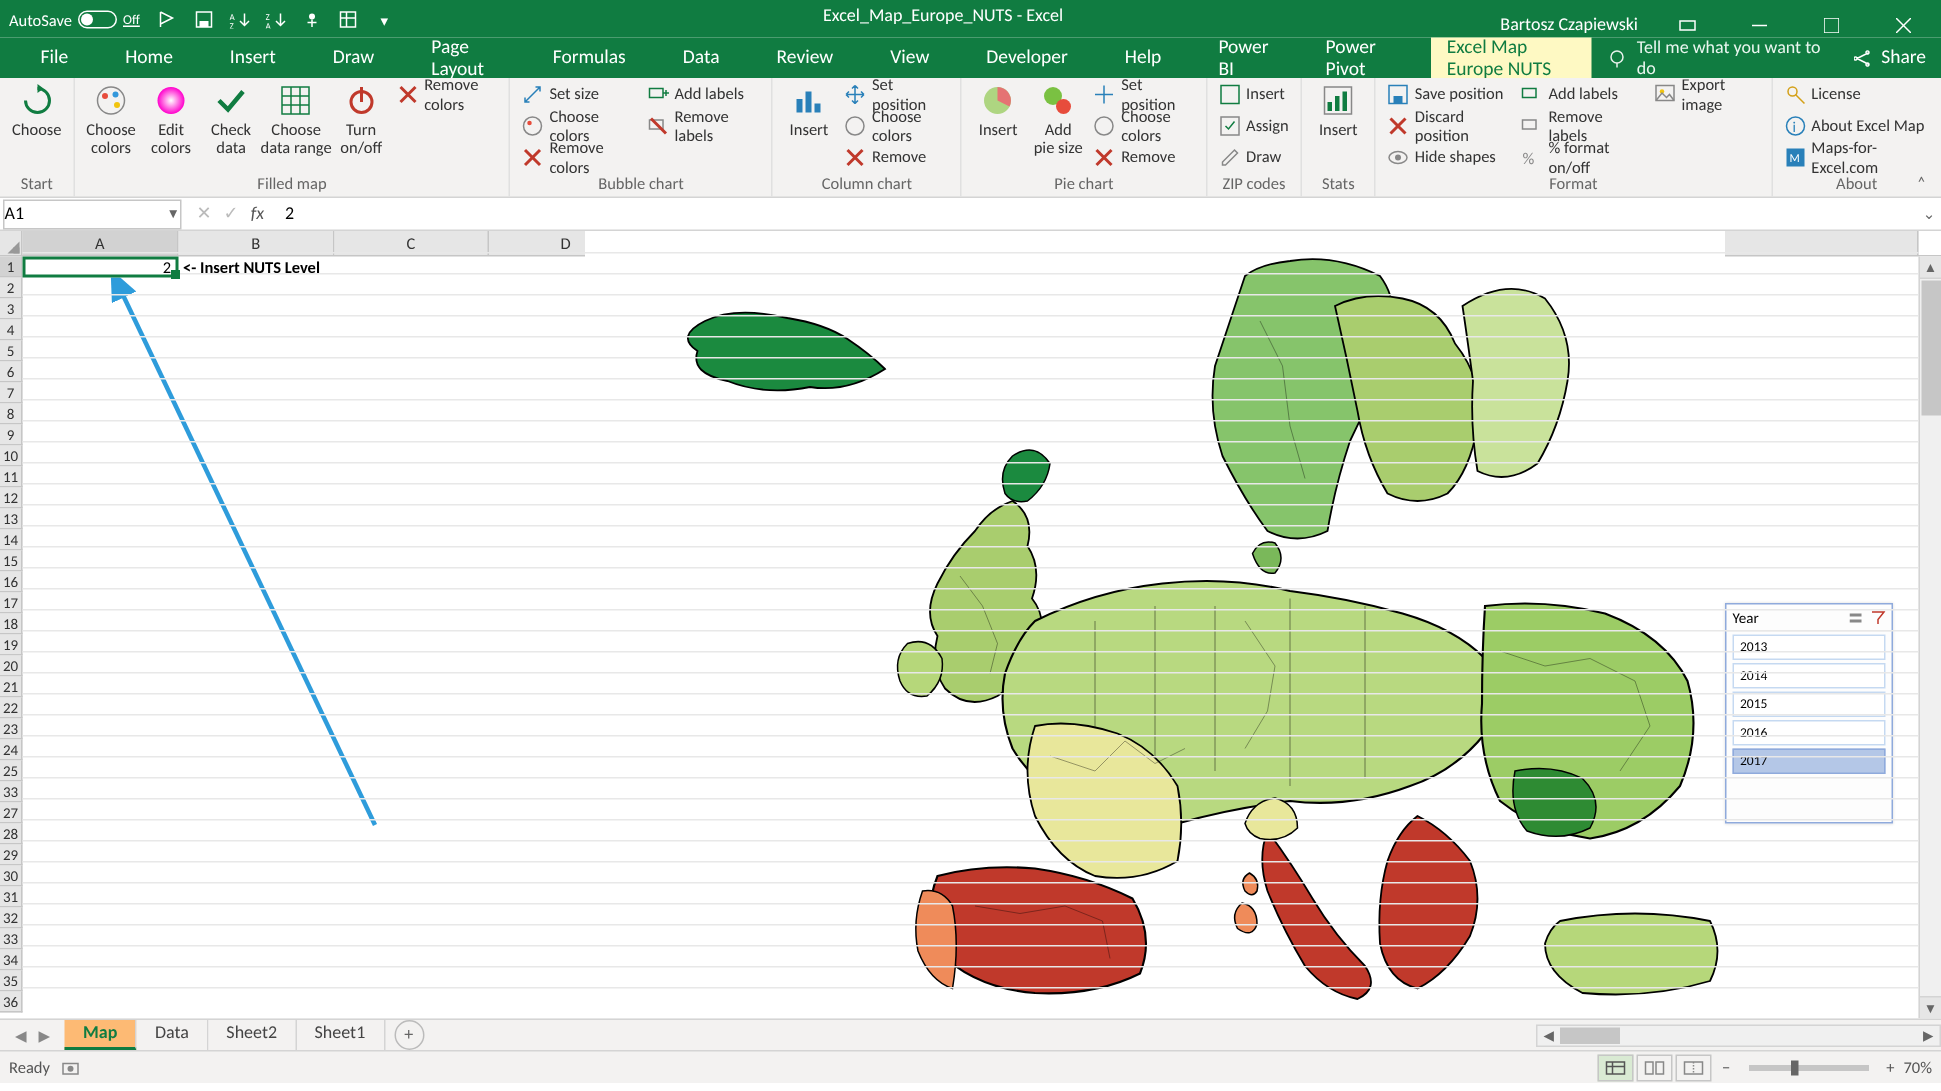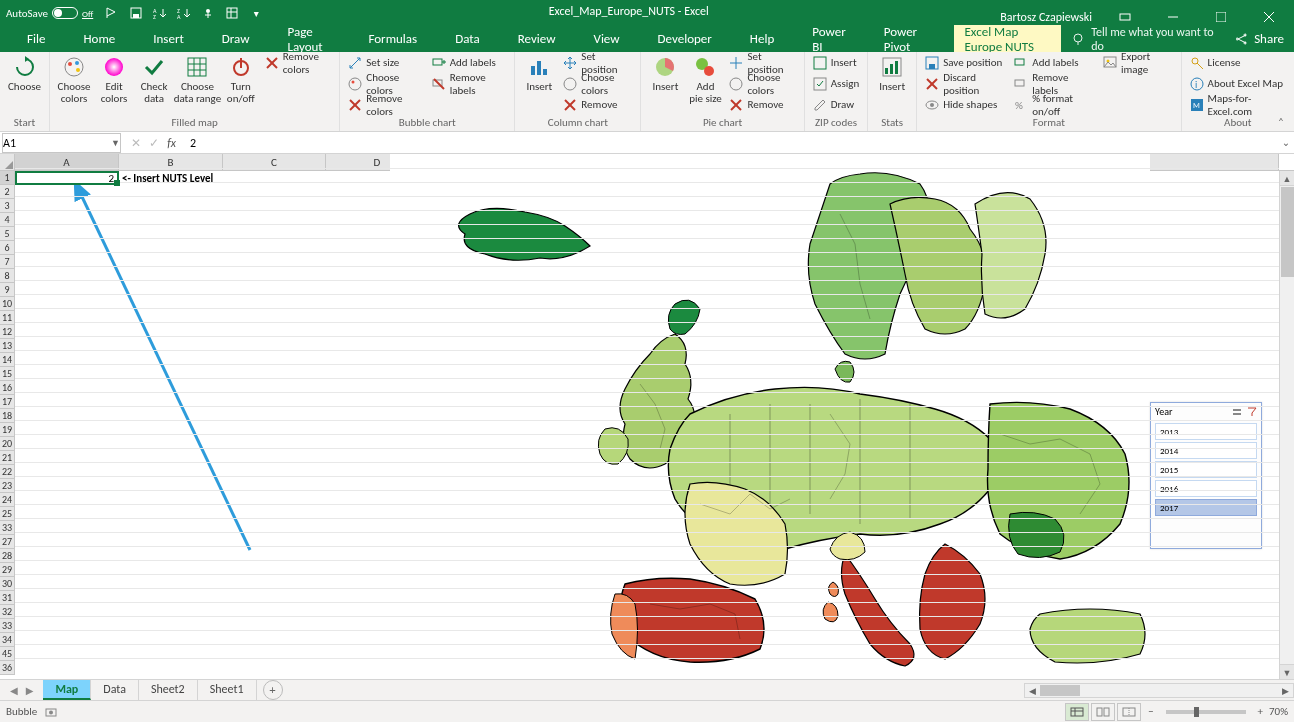--- a/index.html
+++ b/index.html
@@ -77,21 +77,21 @@
 
 
 .vscroll { position:absolute; right:0; top:17px; width:15px; bottom:0; background:#f0f0f0; border-left:1px solid #d4d4d4; }
 .vscroll .vs-btn { height:15px; background:#e6e6e6; border-bottom:1px solid #d4d4d4; text-align:center; font-size:9px; color:#666; line-height:15px; }
 .vscroll .vs-thumb { position:absolute; top:16px; width:13px; left:1px; background:#c6c6c6; }
 
 
 .sheet-bar { height:21px; background:#f3f2f1; border-top:1px solid #d4d4d4; display:flex; align-items:center; position:relative; }
 .sheet-nav { display:flex; gap:8px; padding:0 10px; color:#888; font-size:10px; }
 .sheet-tab { padding:2px 12px; font-size:12px; background:#f3f2f1; border-right:1px solid #d4d4d4; cursor:pointer; color:#444; }
-.sheet-tab.active { background:#7dd3fc; border-bottom:2px solid #107c41; color:#107c41; font-weight:600; }
+.sheet-tab.active { background:#fdba74; border-bottom:2px solid #107c41; color:#107c41; font-weight:600; }
 .sheet-add { width:20px; height:20px; border:1px solid #bbb; border-radius:50%; margin-left:6px; display:flex; align-items:center; justify-content:center; font-size:12px; color:#666; }
 .hscroll { margin-left:auto; width:270px; height:15px; background:#f0f0f0; border:1px solid #d4d4d4; display:flex; align-items:center; }
 .hscroll .hs-btn { width:15px; text-align:center; font-size:9px; color:#666; }
 .hscroll .hs-track { flex:1; position:relative; height:100%; }
 .hscroll .hs-thumb { position:absolute; left:0; top:1px; height:11px; width:40px; background:#c6c6c6; }
 
 
 .status-bar { height:22px; background:#f3f2f1; border-top:1px solid #d4d4d4; display:flex; align-items:center; font-size:11px; color:#555; padding:0 6px; }
 .status-bar .spacer { flex:1; }
 .view-btn { width:24px; height:18px; border:1px solid #c6c6c6; margin:0 1px; display:flex; align-items:center; justify-content:center; }
@@ -605,21 +605,21 @@
       <div class="rh">25</div>
       <div class="rh">33</div>
       <div class="rh">27</div>
       <div class="rh">28</div>
       <div class="rh">29</div>
       <div class="rh">30</div>
       <div class="rh">31</div>
       <div class="rh">32</div>
       <div class="rh">33</div>
       <div class="rh">34</div>
-      <div class="rh">45</div>
+      <div class="rh">35</div>
       <div class="rh">36</div>
     </div>
   <div class="cells" id="cells-container">
     <div class="cell selected" style="left:0;top:0;width:104px;">
       <span>2</span>
     </div>
     <div class="cell" style="left:104px;top:0;width:130px;border:none;font-weight:bold;">
       <span>&lt;- Insert NUTS Level</span>
     </div>
   </div>
@@ -768,21 +768,21 @@
   <div class="hscroll">
     <div class="hs-btn">◀</div>
     <div class="hs-track">
         <div class="hs-thumb"></div>
       </div>
     <div class="hs-btn">▶</div>
   </div>
 </div>
 
 <div class="status-bar">
-  <span>Bubble</span>
+  <span>Ready</span>
   <span style="margin-left:8px;">
     <svg width="12" height="12">
         <rect x="1" y="3" width="10" height="7" fill="none" stroke="#888"></rect>
         <circle cx="6" cy="6.5" r="2" fill="#888"></circle>
       </svg>
   </span>
   <div class="spacer"></div>
   <div class="view-btn active">
       <svg width="14" height="10">
         <rect x="1" y="1" width="12" height="8" fill="none" stroke="#555"></rect>

